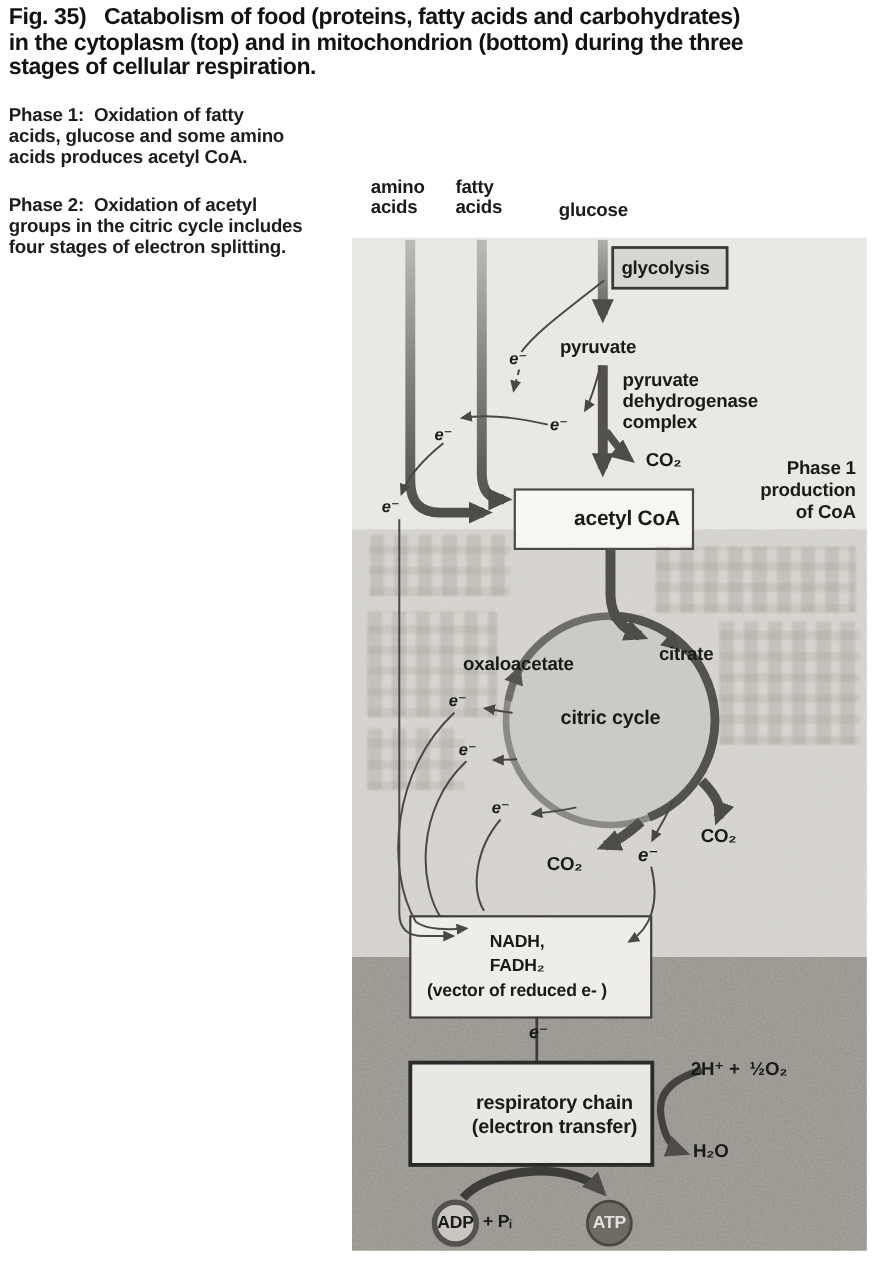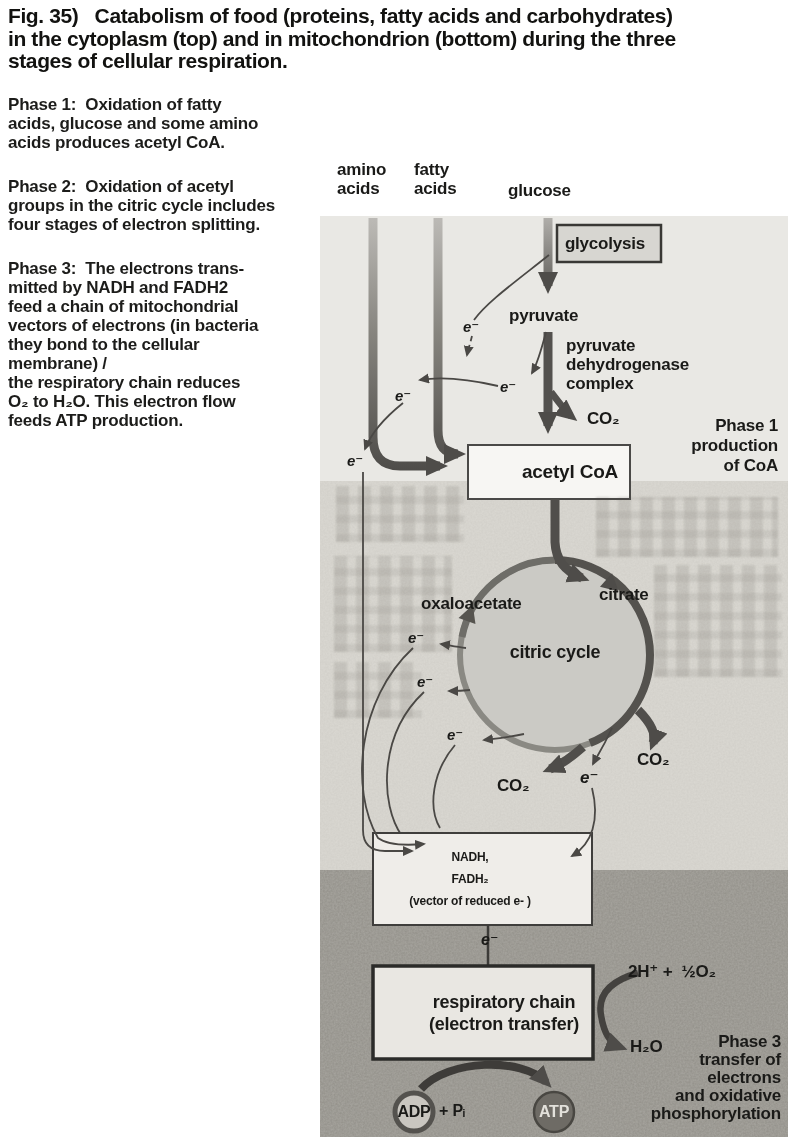--- a/index.html
+++ b/index.html
@@ -120,29 +120,20 @@
   <div class="lbl title" style="left:8px;top:5px;width:788px;">Fig. 35)   Catabolism of food (proteins, fatty acids and carbohydrates)
 in the cytoplasm (top) and in mitochondrion (bottom) during the three
 stages of cellular respiration.</div>
 
   <div class="lbl para" style="left:8px;top:95px;width:318px;">Phase 1:  Oxidation of fatty
 acids, glucose and some amino
 acids produces acetyl CoA.</div>
   <div class="lbl para" style="left:8px;top:177px;width:318px;">Phase 2:  Oxidation of acetyl
 groups in the citric cycle includes
 four stages of electron splitting.</div>
-  <div class="lbl para" style="left:8px;top:259px;width:318px;">Phase 3:  The electrons trans-
-mitted by NADH and FADH2
-feed a chain of mitochondrial
-vectors of electrons (in bacteria
-they bond to the cellular
-membrane) /
-the respiratory chain reduces
-O₂ to H₂O. This electron flow
-feeds ATP production.</div>
 
   <div class="lbl dlab" style="left:337px;top:160px;">amino
 acids</div>
   <div class="lbl dlab" style="left:414px;top:160px;">fatty
 acids</div>
   <div class="lbl dlab" style="left:508px;top:181px;">glucose</div>
 
   <div class="lbl dlab boxlab" style="left:557px;top:225px;width:96px;height:37px;">glycolysis</div>
   <div class="lbl dlab" style="left:509px;top:306px;">pyruvate</div>
   <div class="lbl dlab" style="left:566px;top:336px;">pyruvate
@@ -162,32 +153,27 @@
   <div class="lbl dlab" style="left:421px;top:594px;">oxaloacetate</div>
   <div class="lbl dlab" style="left:599px;top:585px;">citrate</div>
   <div class="lbl dlab center" style="left:480px;top:642px;width:150px;font-size:18px;text-align:center;">citric cycle</div>
   <div class="lbl el" style="left:408px;top:630px;">e⁻</div>
   <div class="lbl el" style="left:417px;top:674px;">e⁻</div>
   <div class="lbl el" style="left:447px;top:727px;">e⁻</div>
   <div class="lbl el" style="left:580px;top:768px;font-size:17px;">e⁻</div>
   <div class="lbl dlab" style="left:497px;top:776px;">CO₂</div>
   <div class="lbl dlab" style="left:637px;top:750px;">CO₂</div>
 
-  <div class="lbl dlab boxlab center" style="left:373px;top:833px;width:194px;height:92px;line-height:22px;font-size:12px;">NADH,
+  <div class="lbl dlab boxlab center" style="left:373px;top:833px;width:194px;height:92px;line-height:22px;font-size:16px;">NADH,
 FADH₂
 (vector of reduced e- )</div>
   <div class="lbl el" style="left:481px;top:931px;font-size:16px;">e⁻</div>
 
   <div class="lbl dlab boxlab center" style="left:373px;top:966px;width:262px;height:93px;line-height:22px;font-size:18px;">respiratory chain
 (electron transfer)</div>
   <div class="lbl dlab" style="left:628px;top:962px;">2H⁺ +  ½O₂</div>
   <div class="lbl dlab" style="left:630px;top:1037px;">H₂O</div>
-  <div class="lbl dlab right" style="left:613px;top:1033px;width:168px;line-height:18px;">Phase 3
-transfer of
-electrons
-and oxidative
-phosphorylation</div>
 
   <div class="lbl dlab center" style="left:392px;top:1103px;width:44px;font-size:16px;">ADP</div>
   <div class="lbl dlab" style="left:439px;top:1102px;font-size:16px;">+ Pᵢ</div>
   <div class="lbl dlab center" style="left:532px;top:1103px;width:44px;font-size:16px;color:#e3e1db;">ATP</div>
 
 </div>
 
 </body></html>

